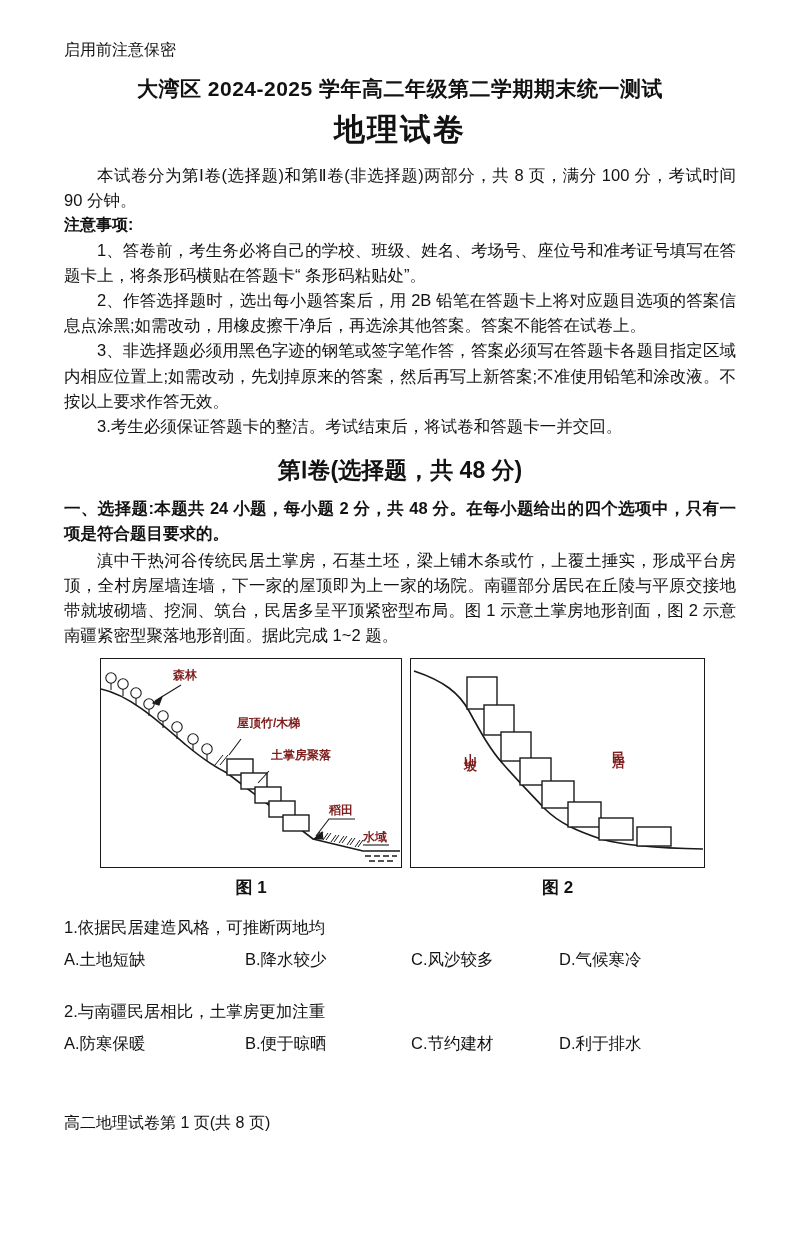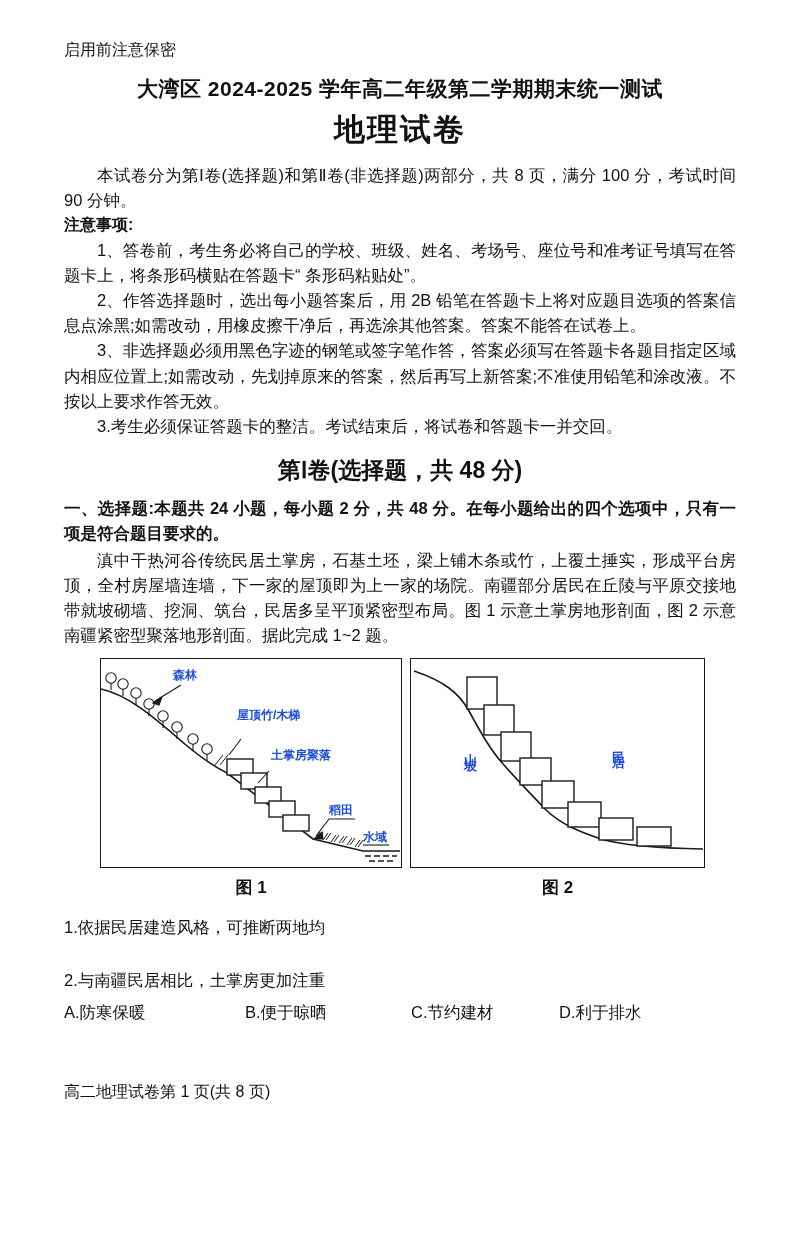--- a/index.html
+++ b/index.html
@@ -20,21 +20,21 @@
   .section-title { font-size:23px; font-weight:bold; text-align:center; margin:16px 0 10px 0; }
   .instruction { font-weight:bold; }
   .passage { margin-top:2px; }
 
   .figures-row { display:flex; gap:8px; margin:10px 0 0 36px; }
   .fig-wrap { display:flex; flex-direction:column; align-items:center; }
   .fig { position:relative; border:1.6px solid #1a1a1a; background:#fff; }
   .fig1 { width:300px; height:208px; }
   .fig2 { width:293px; height:208px; }
   .fig svg { display:block; width:100%; height:100%; }
-  .flabel { position:absolute; font-size:12px; font-weight:600; white-space:nowrap; color:#1d4ed8; }
+  .flabel { position:absolute; font-size:12px; font-weight:600; white-space:nowrap; color:#7f1d1d; }
   .flabel.heavy { font-weight:bold; }
   .flabel.vert { writing-mode:vertical-rl; letter-spacing:5px; font-size:13px; font-weight:bold; }
   .fig-caption { font-size:17px; font-weight:bold; margin-top:8px; }
 
   .question { margin-top:16px; }
   .stem { font-size:16.5px; }
   .options { display:grid; grid-template-columns:181px 166px 148px auto; margin-top:9px; font-size:16.5px; }
   .footer { text-align:left; font-size:16px; margin-top:58px; }
 </style>
 </head>
@@ -107,21 +107,21 @@
             <path d="M254,160 L228,160 L215,177" fill="none"></path>
             <polygon points="213,180 221,173 222,180"></polygon>
             <path d="M288,186 L262,186" fill="none"></path>
           </g>
 
           <path d="M214,180 l5,-7 M217,180 l5,-7 M222,181 l5,-7 M225,181 l5,-7 M230,183 l5,-7 M233,183 l5,-7 M238,184 l5,-7 M241,184 l5,-7 M246,186 l5,-7 M249,186 l5,-7 M254,188 l5,-7 M257,188 l5,-7" stroke="#1a1a1a" stroke-width="1" fill="none"></path>
 
           <path d="M264,197 H296 M268,202 H292" stroke="#1a1a1a" stroke-width="1.3" fill="none" stroke-dasharray="6 3"></path>
         </svg>
         <span class="flabel" style="left:72px; top:8px;">森林</span>
-        <span class="flabel" style="left:136px; top:48px;">屋顶竹/木梯</span>
+        <span class="flabel" style="left:136px; top:56px;">屋顶竹/木梯</span>
         <span class="flabel heavy" style="left:170px; top:88px;">土掌房聚落</span>
         <span class="flabel" style="left:228px; top:143px;">稻田</span>
         <span class="flabel" style="left:262px; top:170px;">水域</span>
       </div>
       <div class="fig-caption">图 1</div>
     </div>
 
     <div class="fig-wrap">
       <div class="fig fig2">
         <svg viewBox="0 0 293 208">
@@ -142,20 +142,26 @@
         <span class="flabel vert" style="left:50px; top:84px;">山坡</span>
         <span class="flabel vert" style="left:198px; top:82px;">民居</span>
       </div>
       <div class="fig-caption">图 2</div>
     </div>
 
   </div>
 
   <div class="question">
     <p class="stem">1.依据民居建造风格，可推断两地均</p>
+    <div class="options">
+      <span>A.土地短缺</span>
+      <span>B.降水较少</span>
+      <span>C.风沙较多</span>
+      <span>D.气候寒冷</span>
+    </div>
   </div>
 
   <div class="question" style="margin-top:28px;">
     <p class="stem">2.与南疆民居相比，土掌房更加注重</p>
     <div class="options">
       <span>A.防寒保暖</span>
       <span>B.便于晾晒</span>
       <span>C.节约建材</span>
       <span>D.利于排水</span>
     </div>

